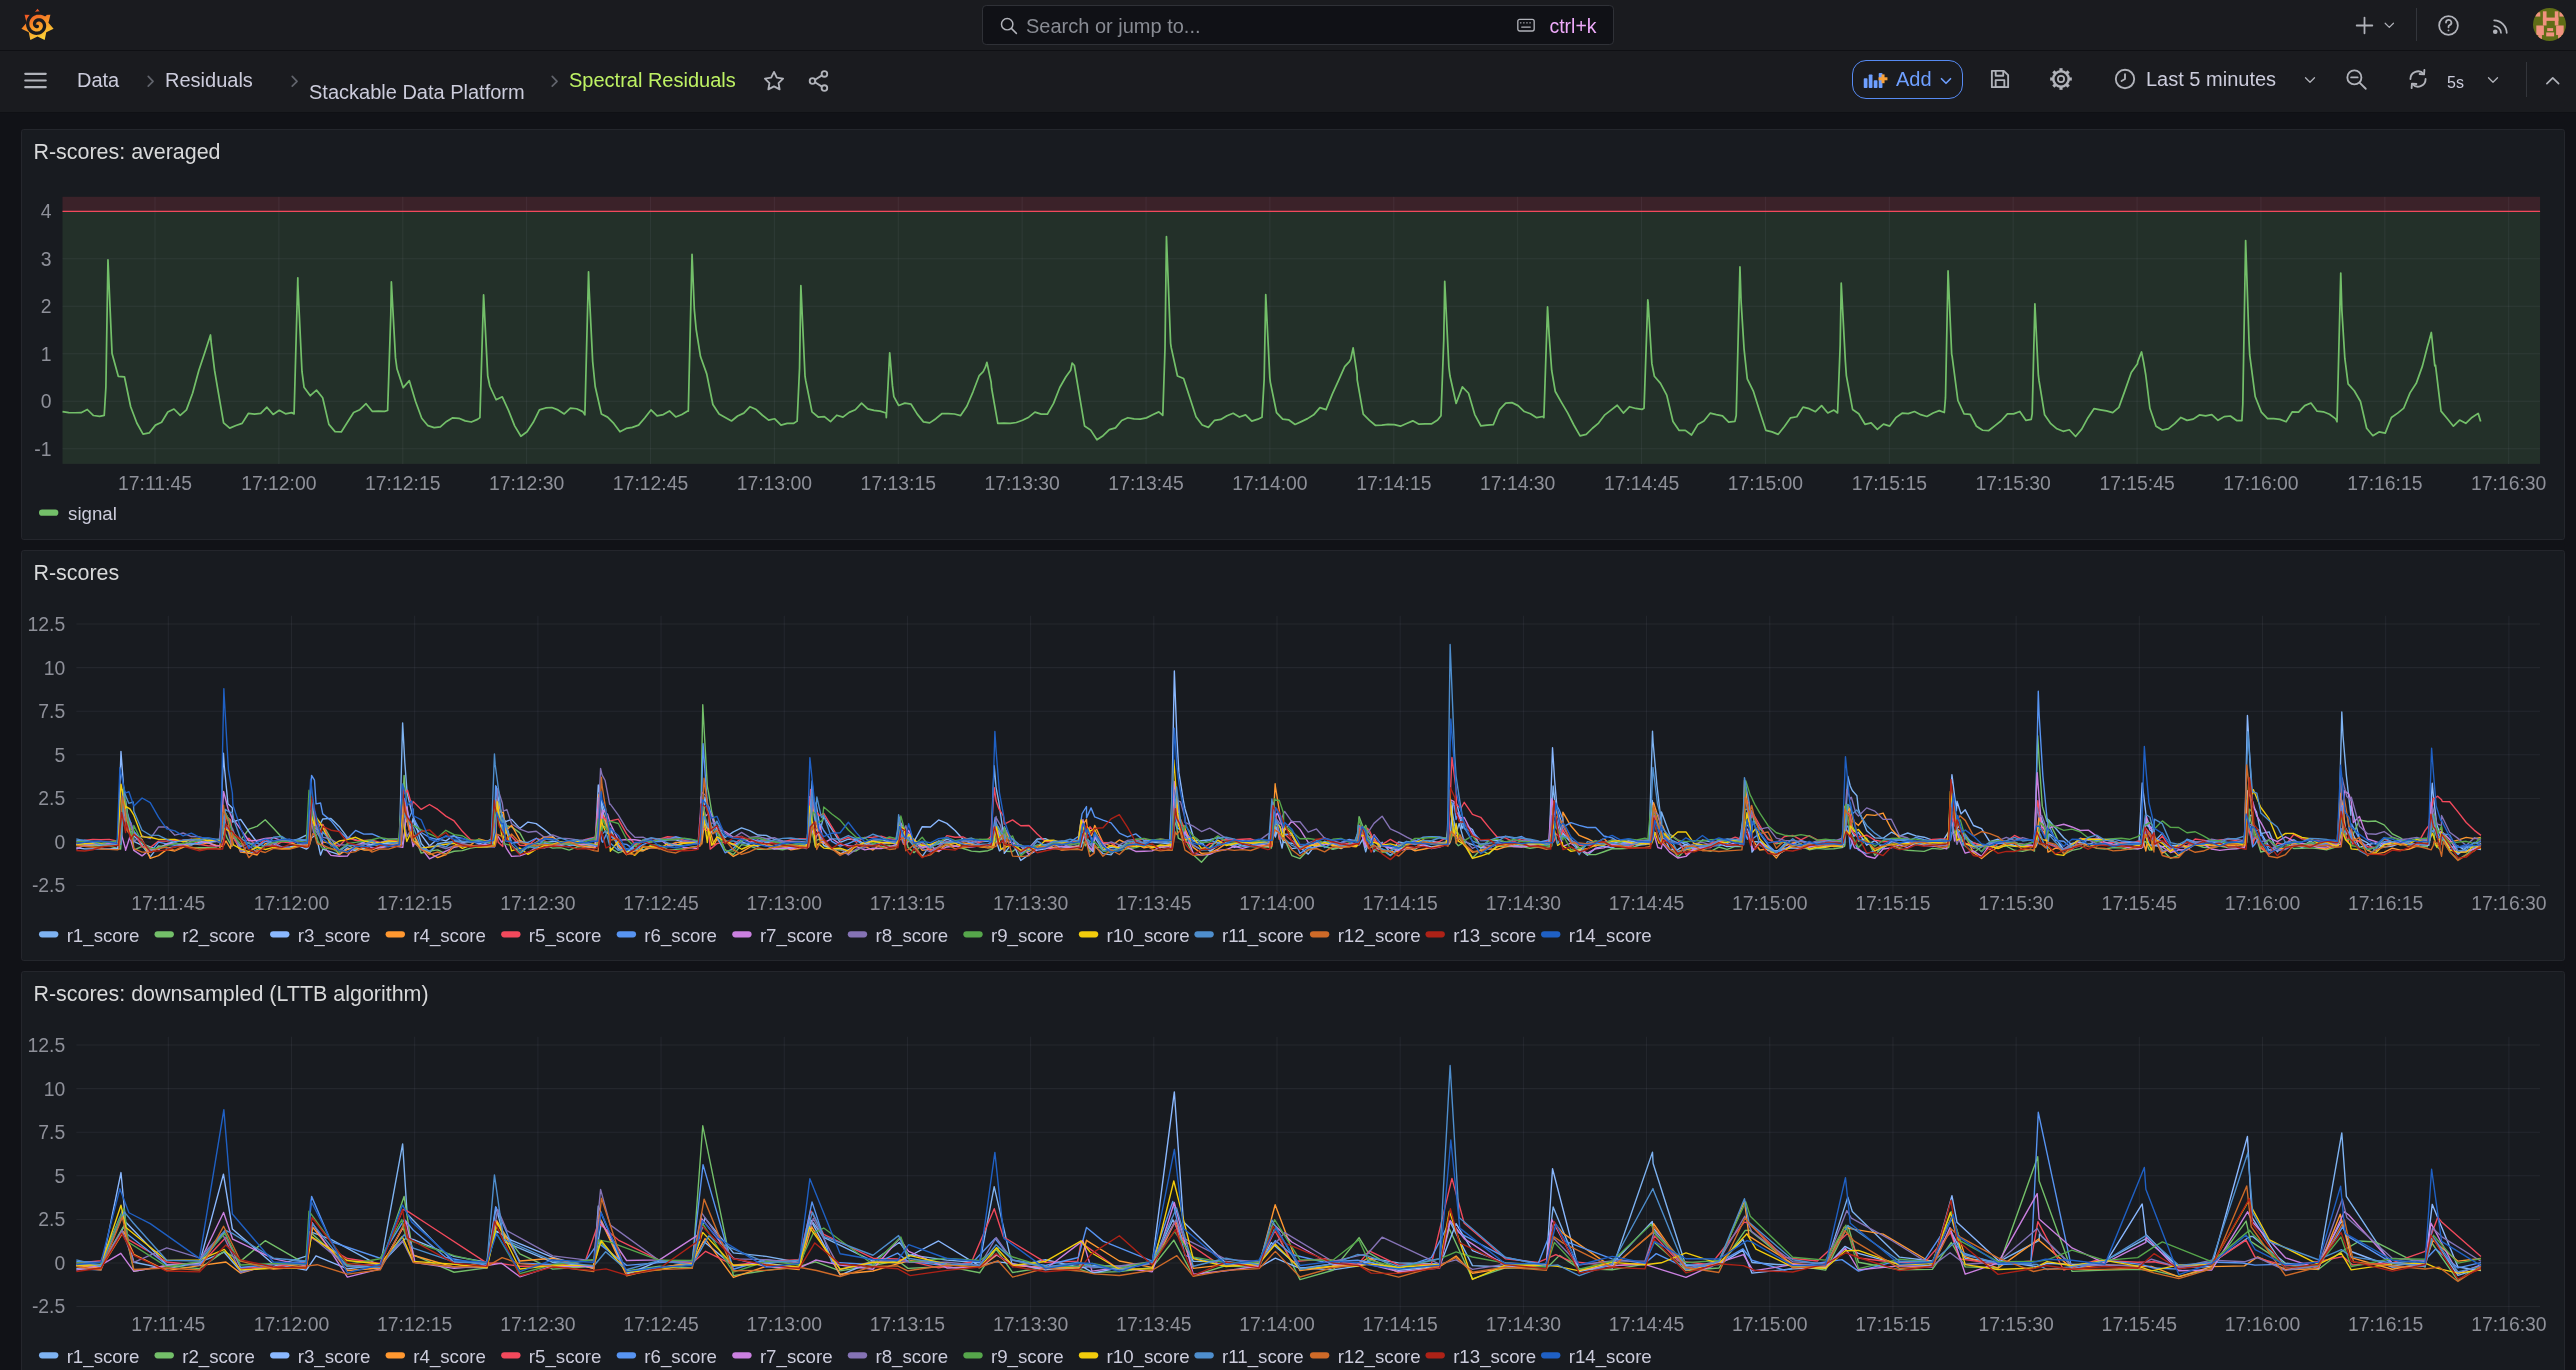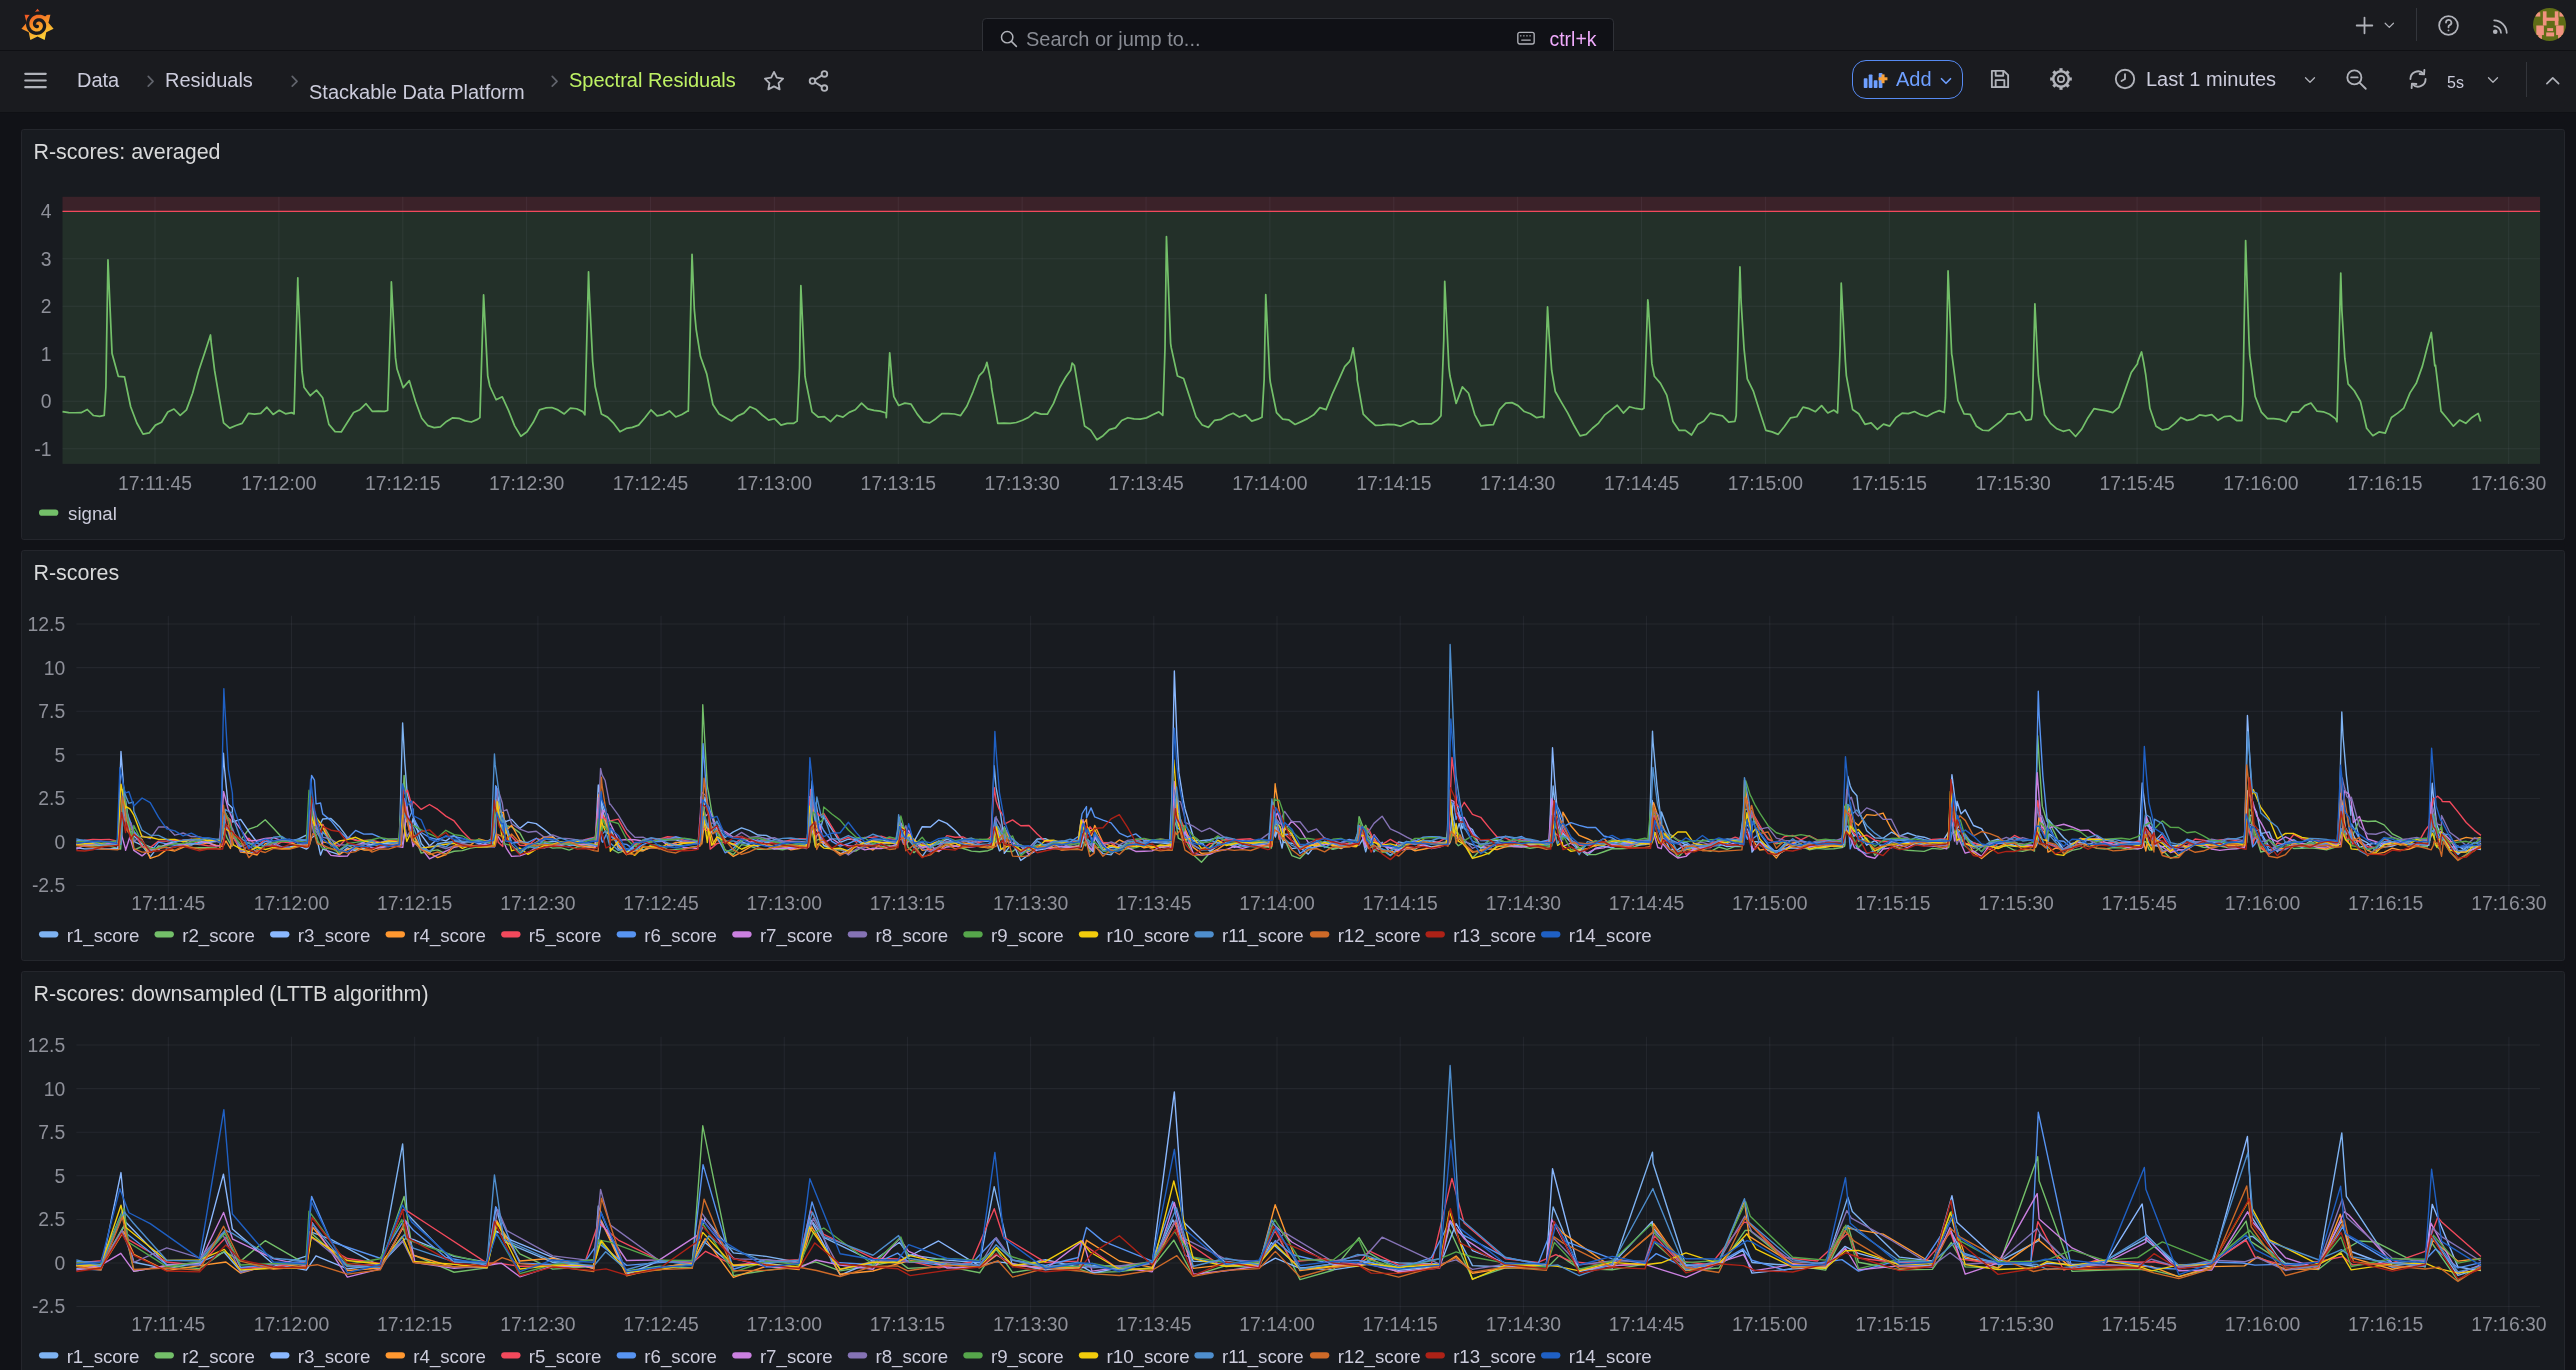--- a/index.html
+++ b/index.html
@@ -3,21 +3,21 @@
 * { margin:0; padding:0; box-sizing:border-box; }
 html,body { width:2576px; height:1371px; background:#111217; overflow:hidden;
   font-family:"Liberation Sans",sans-serif; }
 .abs { position:absolute; }
 #topbar { position:absolute; left:0; top:0; width:2576px; height:50px; background:#1a1b1f; }
 #subbar { position:absolute; left:0; top:51px; width:2576px; height:61px; background:#1a1b1f; }
 #topdiv { position:absolute; left:0; top:50px; width:2576px; height:1.4px; background:#0f1014; }
 #subdiv { position:absolute; left:0; top:112px; width:2576px; height:0.7px; background:#0f1014; }
 .panelbg { position:absolute; left:21px; width:2544px; background:#181b20; border:0.7px solid #24262c; border-radius:2.8px; }
 #searchbox { position:absolute; left:982px; top:4.8px; width:632px; height:40px; background:#101116;
-  border:0.7px solid #2f3137; border-radius:4.2px;margin-top:13px; }
+  border:0.7px solid #2f3137; border-radius:4.2px; }
 #searchtxt { position:absolute; left:43px; top:9px; font-size:20px; color:#888b93; }
 #ctrlk { position:absolute; right:16.6px; top:9.7px; font-size:19.4px; color:#f0abfc; }
 .crumb { font-size:20px; color:#ccccdc; }
 .crumb.dim { color:#bef264;text-align:center; }
 #addbtn { position:absolute; left:1852px; top:60px; width:111px; height:39px; border:1.4px solid #568af2;
   border-radius:14px; }
 #addtxt { position:absolute; left:43px; top:7px; font-size:20px; color:#6e9fff; font-weight:500; }
 #l5m { position:absolute; left:2146px; top:68px; font-size:20px; color:#ccccdc; }
 #fivs { position:absolute; left:2447px; top:74px; font-size:16px; color:#ccccdc; }
 </style></head><body>
@@ -155,21 +155,21 @@
       <line x1="5" y1="12" x2="2" y2="12"></line>
       <line x1="7.05" y1="7.05" x2="4.93" y2="4.93"></line>
       <line x1="12" y1="5" x2="12" y2="2"></line>
       <line x1="16.95" y1="7.05" x2="19.07" y2="4.93"></line>
     </g>
   </svg>
 <svg style="position:absolute;left:2112px;top:66px" width="26" height="26" viewBox="0 0 24 24" fill="none" stroke="#b1b3ba" stroke-width="1.7" stroke-linecap="round" stroke-linejoin="round">
     <circle cx="12" cy="12" r="8.5"></circle>
     <polyline points="12,7.5 12,12 8.8,13.8"></polyline>
   </svg>
-<span id="l5m">Last 1 minutes</span>
+<span id="l5m">Last 5 minutes</span>
 <svg style="position:absolute;left:2301px;top:71px" width="18" height="18" viewBox="0 0 24 24" fill="none" stroke="#b1b3ba" stroke-width="1.7" stroke-linecap="round" stroke-linejoin="round">
     <polyline points="6,9 12,15 18,9"></polyline>
   </svg>
 <svg style="position:absolute;left:2343px;top:66px" width="26" height="26" viewBox="0 0 24 24" fill="none" stroke="#b1b3ba" stroke-width="1.7" stroke-linecap="round" stroke-linejoin="round">
     <circle cx="10.5" cy="10.5" r="6.5"></circle>
     <line x1="15.3" y1="15.3" x2="21" y2="21"></line>
     <line x1="7.5" y1="10.5" x2="13.5" y2="10.5"></line>
   </svg>
 <svg style="position:absolute;left:2405px;top:66px" width="26" height="26" viewBox="0 0 24 24" fill="none" stroke="#b1b3ba" stroke-width="1.7" stroke-linecap="round" stroke-linejoin="round">
     <path d="M5 12a7 7 0 0 1 12.3-4.6"></path>

